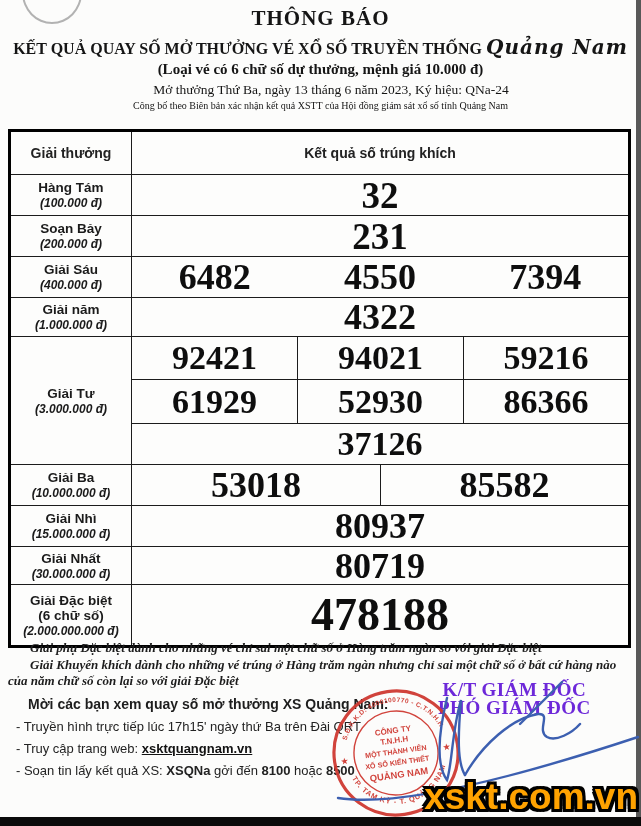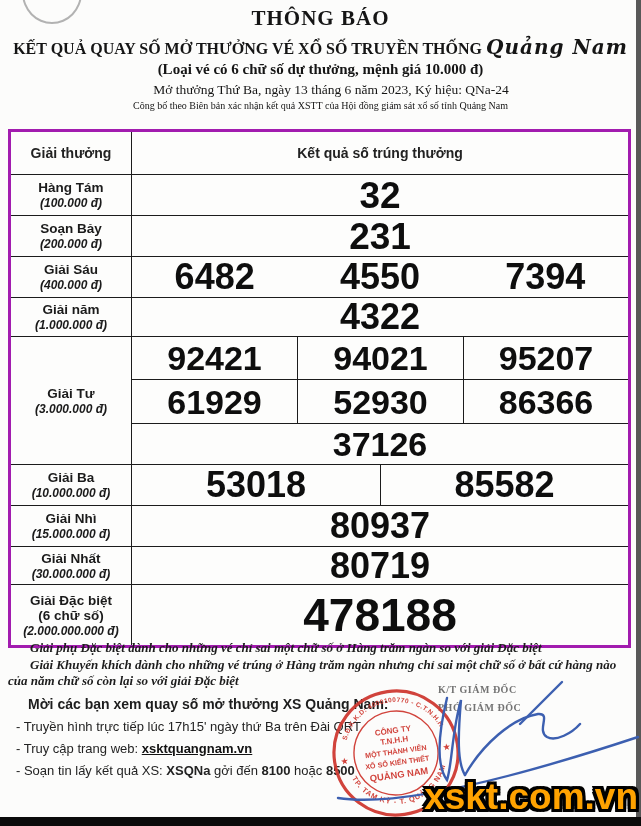--- a/index.html
+++ b/index.html
@@ -18,53 +18,53 @@
   .h-title{margin-top:6px;font-size:21px;font-weight:bold;letter-spacing:1px;}
   .h-sub{margin-top:4px;font-size:16px;font-weight:bold;}
   .h-script{font-family:"DejaVu Serif",serif;font-style:italic;font-weight:bold;font-size:20px;letter-spacing:1px;}
   .h-ticket{margin-top:2px;font-size:15px;font-weight:bold;}
   .h-draw{margin-top:4px;font-size:13.5px;padding-left:21px;}
   .h-cert{margin-top:2px;font-size:10px;}
 
   
   table.prize-table{position:absolute;left:8px;top:129px;width:622px;border-collapse:collapse;table-layout:fixed;background:#fdfdfc;}
   table.prize-table td{border:1.5px solid #1c1c1c;padding:0;vertical-align:middle;text-align:center;overflow:hidden;}
-  table.prize-table{border:3px solid #a21caf;}
+  table.prize-table{border:3px solid #000000;}
   col.c-lbl{width:122px;}
   col.c-num{width:83px;}
   .rh td{height:42px;}
   .r40 td{height:40px;}
   .r38 td{height:38px;}
   .r42 td{height:42px;}
   .r43 td{height:43px;}
   .r37 td{height:37px;}
   .r60 td{height:60px;}
   .hdr{font-family:"Liberation Sans",sans-serif;font-weight:bold;font-size:14px;color:#222;}
   .lbl{font-family:"Liberation Sans",sans-serif;}
   .pname{font-weight:bold;font-size:13.5px;color:#1b1b1b;}
   .pamt{font-style:italic;font-weight:bold;font-size:12px;color:#1b1b1b;margin-top:1px;}
-  .num{font-family:Liberation Sans, sans-serif;font-weight:bold;color:#0e0e0e;line-height:1;}
+  .num{font-family:Liberation Serif, serif;font-weight:bold;color:#0e0e0e;line-height:1;}
   .fz37{font-size:37px;}
   .fz36{font-size:36px;}
   .fz34{font-size:34px;}
   .fz46{font-size:46px;}
   .trip{display:flex;justify-content:space-around;align-items:center;}
   .trip span{flex:0 0 auto;}
 
   
   .notes{position:absolute;left:8px;top:640px;width:622px;}
   .note-line{font-size:13px;font-style:italic;font-weight:bold;line-height:16.5px;margin:0;text-indent:22px;color:#1d1d1d;}
   .invite{font-family:"Liberation Sans",sans-serif;font-weight:bold;font-size:14px;margin:6px 0 0 20px;color:#1d1d1d;}
   .bullets{font-family:"Liberation Sans",sans-serif;font-size:13px;margin:4px 0 0 8px;color:#232323;}
   .bullets div{margin-top:7px;}
   .b-link{font-weight:bold;text-decoration:underline;color:#111;}
   .b-bold{font-weight:bold;}
 
   
-  .sig-block{position:absolute;left:438px;top:681px;text-align:left;color:#737373;font-weight:bold;font-size:10px;line-height:18px;letter-spacing:.5px;}
+  .sig-block{position:absolute;left:438px;top:681px;text-align:center;color:#6d28d9;font-weight:bold;font-size:19px;line-height:18px;letter-spacing:.5px;}
 
   
   .stamp{position:absolute;left:331px;top:688px;width:130px;height:130px;transform:rotate(-8deg);opacity:.95;}
   
   .sign-svg{position:absolute;left:330px;top:664px;width:311px;height:150px;pointer-events:none;}
 
   
   .watermark{position:absolute;right:3px;top:776px;font-family:"Liberation Sans",sans-serif;font-weight:bold;font-size:37px;color:#ffa200;z-index:10;
     text-shadow:-3px -3px 0 #000,3px -3px 0 #000,-3px 3px 0 #000,3px 3px 0 #000,0 -3px 0 #000,0 3px 0 #000,-3px 0 0 #000,3px 0 0 #000;}
 </style>
@@ -91,21 +91,21 @@
         <col class="c-num">
         <col class="c-num">
         <col class="c-num">
         <col class="c-num">
         <col class="c-num">
         <col class="c-num">
       </colgroup>
     <tbody>
     <tr class="rh">
       <td class="hdr">Giải thưởng</td>
-      <td colspan="6" class="hdr">Kết quả số trúng thưởng</td>
+      <td colspan="6" class="hdr">Kết quả số trúng khích</td>
     </tr>
     <tr class="r40">
       <td class="lbl">
         <div class="pname">Hàng Tám</div>
         <div class="pamt">(100.000 đ)</div>
       </td>
       <td colspan="6" class="num fz37">32</td>
     </tr>
     <tr class="r40">
       <td class="lbl">
@@ -134,21 +134,21 @@
       </td>
       <td colspan="6" class="num fz36">4322</td>
     </tr>
     <tr class="r42">
       <td class="lbl" rowspan="3">
         <div class="pname">Giải Tư</div>
         <div class="pamt">(3.000.000 đ)</div>
       </td>
       <td colspan="2" class="num fz34">92421</td>
       <td colspan="2" class="num fz34">94021</td>
-      <td colspan="2" class="num fz34">95207</td>
+      <td colspan="2" class="num fz34">59216</td>
     </tr>
     <tr class="r43">
       <td colspan="2" class="num fz34">61929</td>
       <td colspan="2" class="num fz34">52930</td>
       <td colspan="2" class="num fz34">86366</td>
     </tr>
     <tr class="r40">
       <td colspan="6" class="num fz34">37126</td>
     </tr>
     <tr class="r40">

